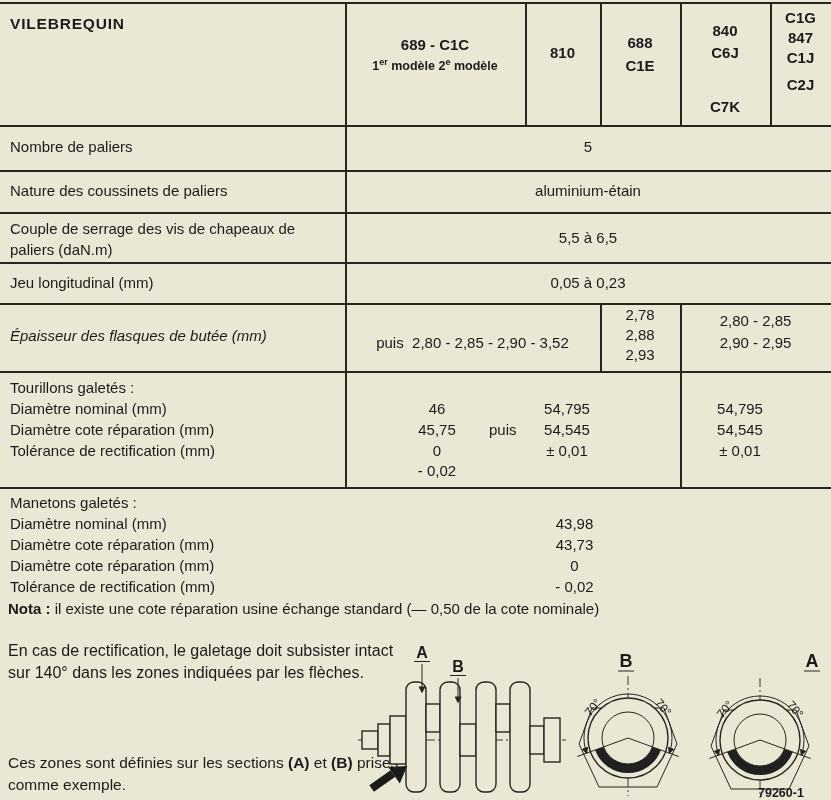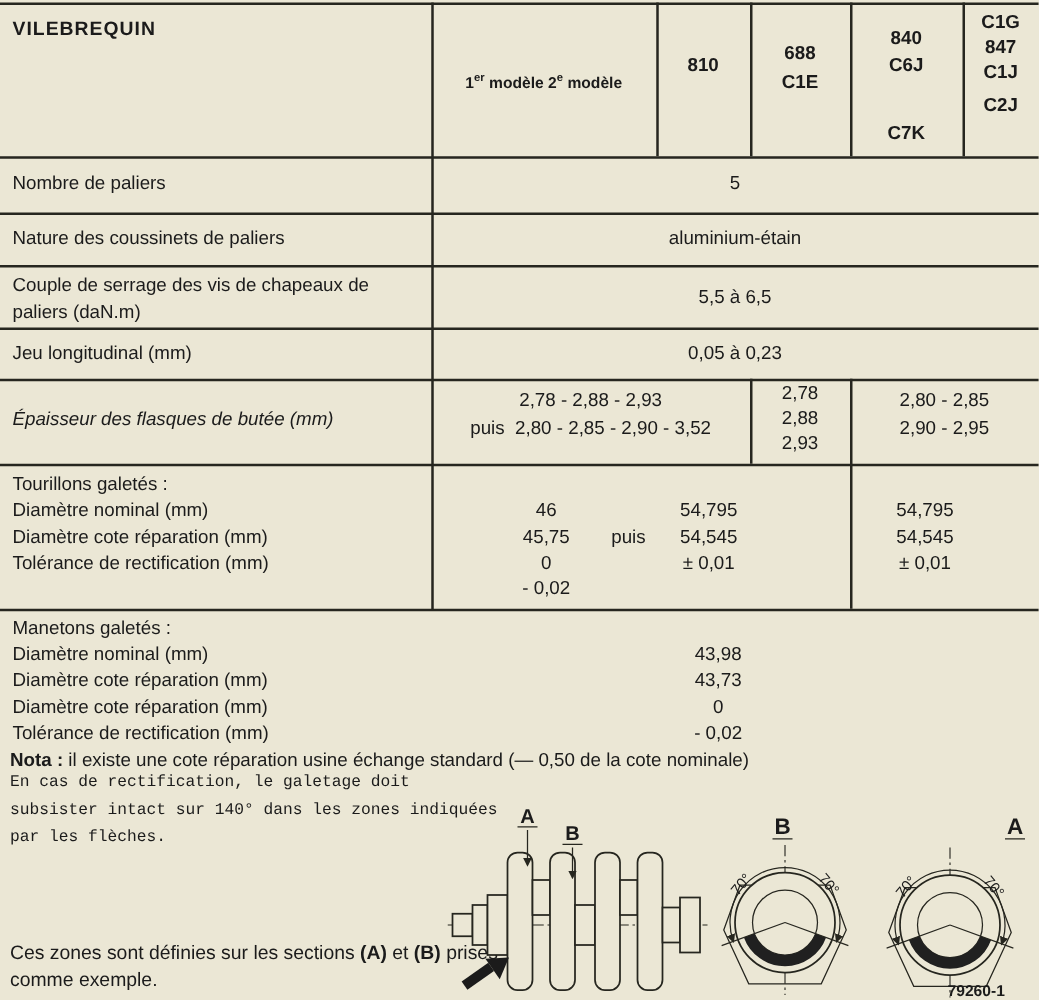--- a/index.html
+++ b/index.html
@@ -39,20 +39,21 @@
   <div class="vl" style="left:345px; top:2px; height:486px;"></div>
   <div class="vl" style="left:525px; top:2px; height:123px;"></div>
   <div class="vl" style="left:600px; top:2px; height:123px;"></div>
   <div class="vl" style="left:600px; top:303px; height:68px;"></div>
   <div class="vl" style="left:680px; top:2px; height:123px;"></div>
   <div class="vl" style="left:680px; top:303px; height:184px;"></div>
   <div class="vl" style="left:770px; top:2px; height:123px;"></div>
 
   <div class="abs b" style="left:10px; top:14px; font-size:15.5px; letter-spacing:0.8px;">VILEBREQUIN</div>
 
+  <div class="abs b ctr" style="left:347px; top:36px; width:176px;">689 - C1C</div>
   <div class="abs b ctr" style="left:347px; top:59px; width:176px; font-size:12.5px;"><span>1</span><sup>er</sup><span> modèle </span><span>2</span><sup>e</sup><span> modèle</span></div>
 
   <div class="abs b ctr" style="left:527px; top:44px; width:71px;">810</div>
 
   <div class="abs b ctr" style="left:602px; top:34px; width:76px;">688</div>
   <div class="abs b ctr" style="left:602px; top:57px; width:76px;">C1E</div>
 
   <div class="abs b ctr" style="left:682px; top:22px; width:86px;">840</div>
   <div class="abs b ctr" style="left:682px; top:44px; width:86px;">C6J</div>
   <div class="abs b ctr" style="left:682px; top:66px; width:86px;margin-top:32px;">C7K</div>
@@ -68,21 +69,20 @@
   <div class="abs" style="left:10px; top:182px;">Nature des coussinets de paliers</div>
   <div class="abs ctr" style="left:347px; top:182px; width:482px;">aluminium-étain</div>
 
   <div class="abs wrap" style="left:10px; top:218px; width:330px; line-height:21px;">Couple de serrage des vis de chapeaux de paliers (daN.m)</div>
   <div class="abs ctr" style="left:347px; top:229px; width:482px;">5,5 à 6,5</div>
 
   <div class="abs" style="left:10px; top:274px;">Jeu longitudinal (mm)</div>
   <div class="abs ctr" style="left:347px; top:274px; width:482px;">0,05 à 0,23</div>
 
   <div class="abs" style="left:10px; top:327px;font-style:italic;">Épaisseur des flasques de butée (mm)</div>
-  <div class="abs ctr" style="left:347px; top:312px; width:251px;">2,78 - 2,88 - 2,93</div>
   <div class="abs ctr pre" style="left:347px; top:334px; width:251px;">puis  2,80 - 2,85 - 2,90 - 3,52</div>
   <div class="abs ctr" style="left:602px; top:306px; width:76px;">2,78</div>
   <div class="abs ctr" style="left:602px; top:326px; width:76px;">2,88</div>
   <div class="abs ctr" style="left:602px; top:346px; width:76px;">2,93</div>
   <div class="abs ctr" style="left:682px; top:312px; width:147px;">2,80 - 2,85</div>
   <div class="abs ctr" style="left:682px; top:334px; width:147px;">2,90 - 2,95</div>
 
   <div class="abs" style="left:10px; top:379px;">Tourillons galetés :</div>
   <div class="abs" style="left:10px; top:400px;">Diamètre nominal (mm)</div>
   <div class="abs" style="left:10px; top:421px;">Diamètre cote réparation (mm)</div>
@@ -111,21 +111,21 @@
 
   <div class="abs ctr" style="left:347px; top:515px; width:455px;">43,98</div>
   <div class="abs ctr" style="left:347px; top:536px; width:455px;">43,73</div>
   <div class="abs ctr" style="left:347px; top:557px; width:455px;">0</div>
   <div class="abs ctr" style="left:347px; top:578px; width:455px;">- 0,02</div>
 
   <div class="abs" style="left:8px; top:600px;">
     <span class="b">Nota :</span><span> il existe une cote réparation usine échange standard (— 0,50 de la cote nominale)</span>
   </div>
 
-  <div class="abs wrap" style="left:8px; top:615px; width:392px; font-size:13px; line-height:22px;font-family:Liberation Mono, monospace;">En cas de rectification, le galetage doit subsister intact sur 140° dans les zones indiquées par les flèches.</div>
+  <div class="abs wrap" style="left:8px; top:640px; width:392px; font-size:16px; line-height:22px;">En cas de rectification, le galetage doit subsister intact sur 140° dans les zones indiquées par les flèches.</div>
 
   <div class="abs wrap" style="left:8px; top:752px; width:392px; font-size:15.5px; line-height:22px;"><span>Ces zones sont définies sur les sections </span><span class="b">(A)</span><span> et </span><span class="b">(B)</span><span> prises comme exemple.</span></div>
 
   <svg class="abs" style="left:358px; top:642px;" width="212" height="155" viewBox="0 0 212 155">
     <defs>
       <marker id="m-c" viewBox="0 0 10 10" refX="8" refY="5" markerWidth="7" markerHeight="7" orient="auto">
         <path d="M0,0 L10,5 L0,10 z" fill="#26261f"></path>
       </marker>
     </defs>
     <line class="dash" x1="0" y1="98" x2="208" y2="98"></line>

